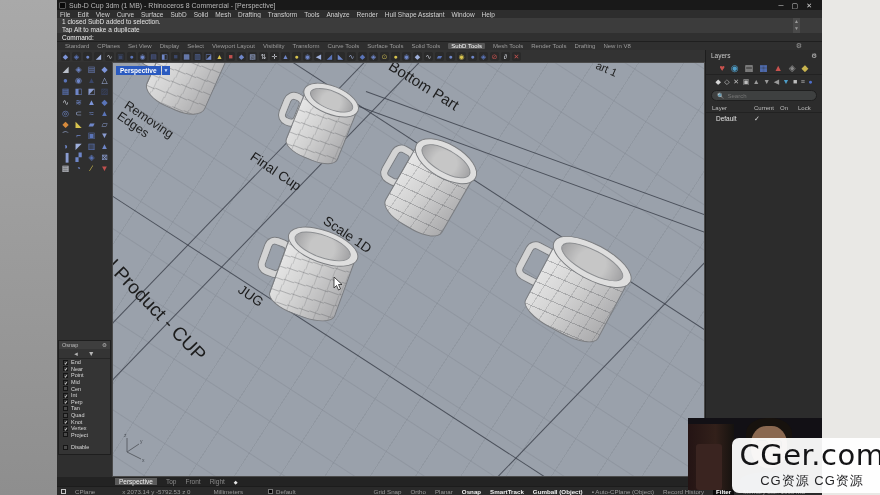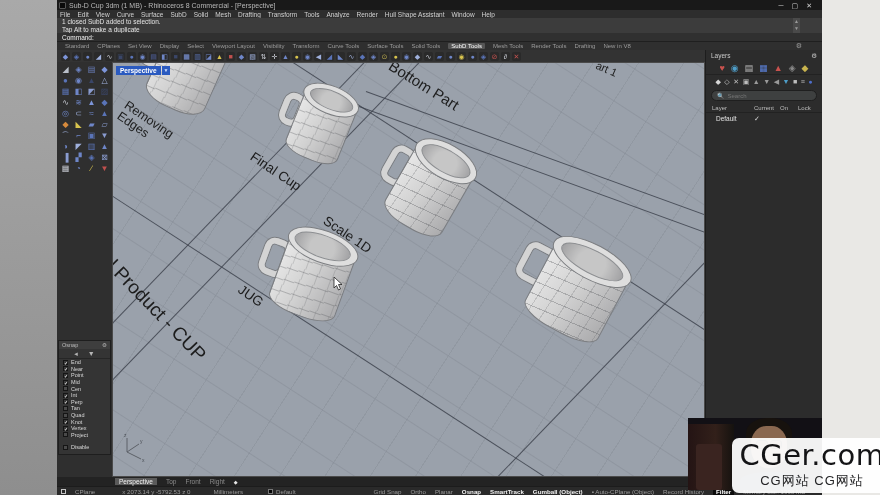--- a/index.html
+++ b/index.html
@@ -569,15 +569,15 @@
           <div></div>
           <div></div>
         </div>
       <div class="wc-mouth"></div>
       <div class="wc-body"></div>
     </div>
   </div>
 
   <div id="watermark">
     <div id="wm-title">CGer.com</div>
-    <div id="wm-sub">CG网站 CG网站</div>
+    <div id="wm-sub">CG资源 CG资源</div>
   </div>
 </div>
 
 </body></html>

